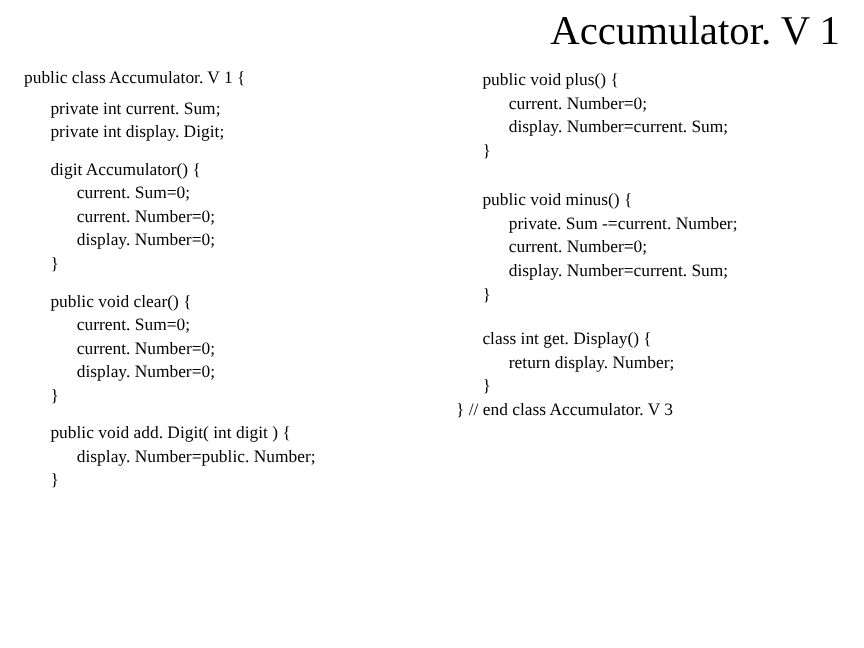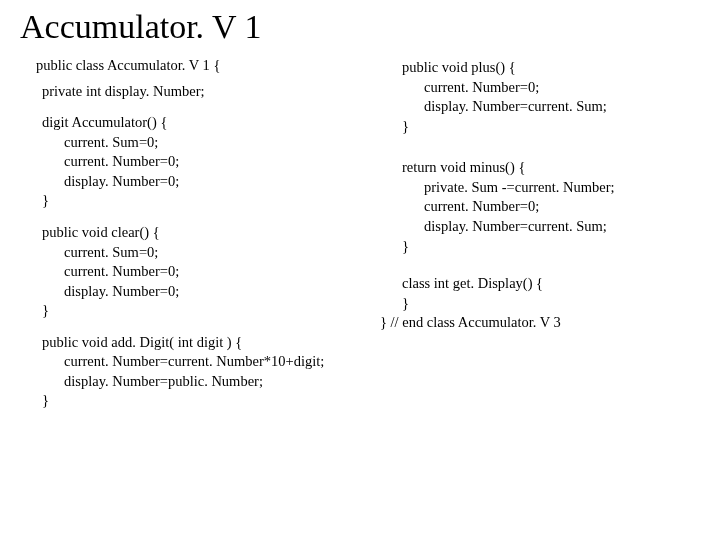--- a/index.html
+++ b/index.html
@@ -13,21 +13,21 @@
     box-sizing: border-box;
     overflow: hidden;
   }
   .slide {
     width: 720px;
     height: 540px;
     padding: 8px 20px 0 20px;
     box-sizing: border-box;
   }
   .title {
-    text-align: left;
+    text-align: right;
     font-size: 34px;
     margin: 0 0 10px 0;
     font-weight: normal;
   }
   .cols {
     display: flex;
     font-size: 14.5px;
     line-height: 1.35;
   }
   .col-left {
@@ -35,82 +35,83 @@
     padding-right: 10px;
   }
   .col-right {
     flex: 0 0 50%;
     padding-left: 10px;
     padding-top: 2px;
   }
   .ind1 { padding-left: 22px; }
   .ind2 { padding-left: 44px; }
   .block { margin-bottom: 12px; }
-  .block-tight { margin-bottom: 6px; margin-left: 16px; }
+  .block-tight { margin-bottom: 6px; }
 </style>
 </head>
 <body>
 
 <div class="slide">
   <h1 class="title">Accumulator. V 1</h1>
 
   <div class="cols">
 
     <div class="col-left">
       <div class="block-tight">public class Accumulator. V 1 {</div>
 
       <div class="block">
-        <div class="ind1">private int display. Number;</div>
+        <div class="ind1">private int current. Sum;</div>
+        <div class="ind1">private int display. Digit;</div>
       </div>
 
       <div class="block">
         <div class="ind1">digit Accumulator() {</div>
         <div class="ind2">current. Sum=0;</div>
         <div class="ind2">current. Number=0;</div>
         <div class="ind2">display. Number=0;</div>
         <div class="ind1">}</div>
       </div>
 
       <div class="block">
         <div class="ind1">public void clear() {</div>
         <div class="ind2">current. Sum=0;</div>
         <div class="ind2">current. Number=0;</div>
         <div class="ind2">display. Number=0;</div>
         <div class="ind1">}</div>
       </div>
 
       <div class="block">
         <div class="ind1">public void add. Digit( int digit ) {</div>
-        <div class="ind2">current. Number=current. Number*10+digit;</div>
         <div class="ind2">display. Number=public. Number;</div>
         <div class="ind1">}</div>
       </div>
     </div>
 
     <div class="col-right">
       <div class="block">
         <div class="ind1">public void plus() {</div>
         <div class="ind2">current. Number=0;</div>
         <div class="ind2">display. Number=current. Sum;</div>
         <div class="ind1">}</div>
       </div>
 
       <div style="height:10px"></div>
 
       <div class="block">
-        <div class="ind1">return void minus() {</div>
+        <div class="ind1">public void minus() {</div>
         <div class="ind2">private. Sum -=current. Number;</div>
         <div class="ind2">current. Number=0;</div>
         <div class="ind2">display. Number=current. Sum;</div>
         <div class="ind1">}</div>
       </div>
 
       <div style="height:6px"></div>
 
       <div>
         <div class="ind1">class int get. Display() {</div>
+        <div class="ind2">return display. Number;</div>
         <div class="ind1">}</div>
         <div>} // end class Accumulator. V 3</div>
       </div>
     </div>
 
   </div>
 </div>
 
 </body></html>

